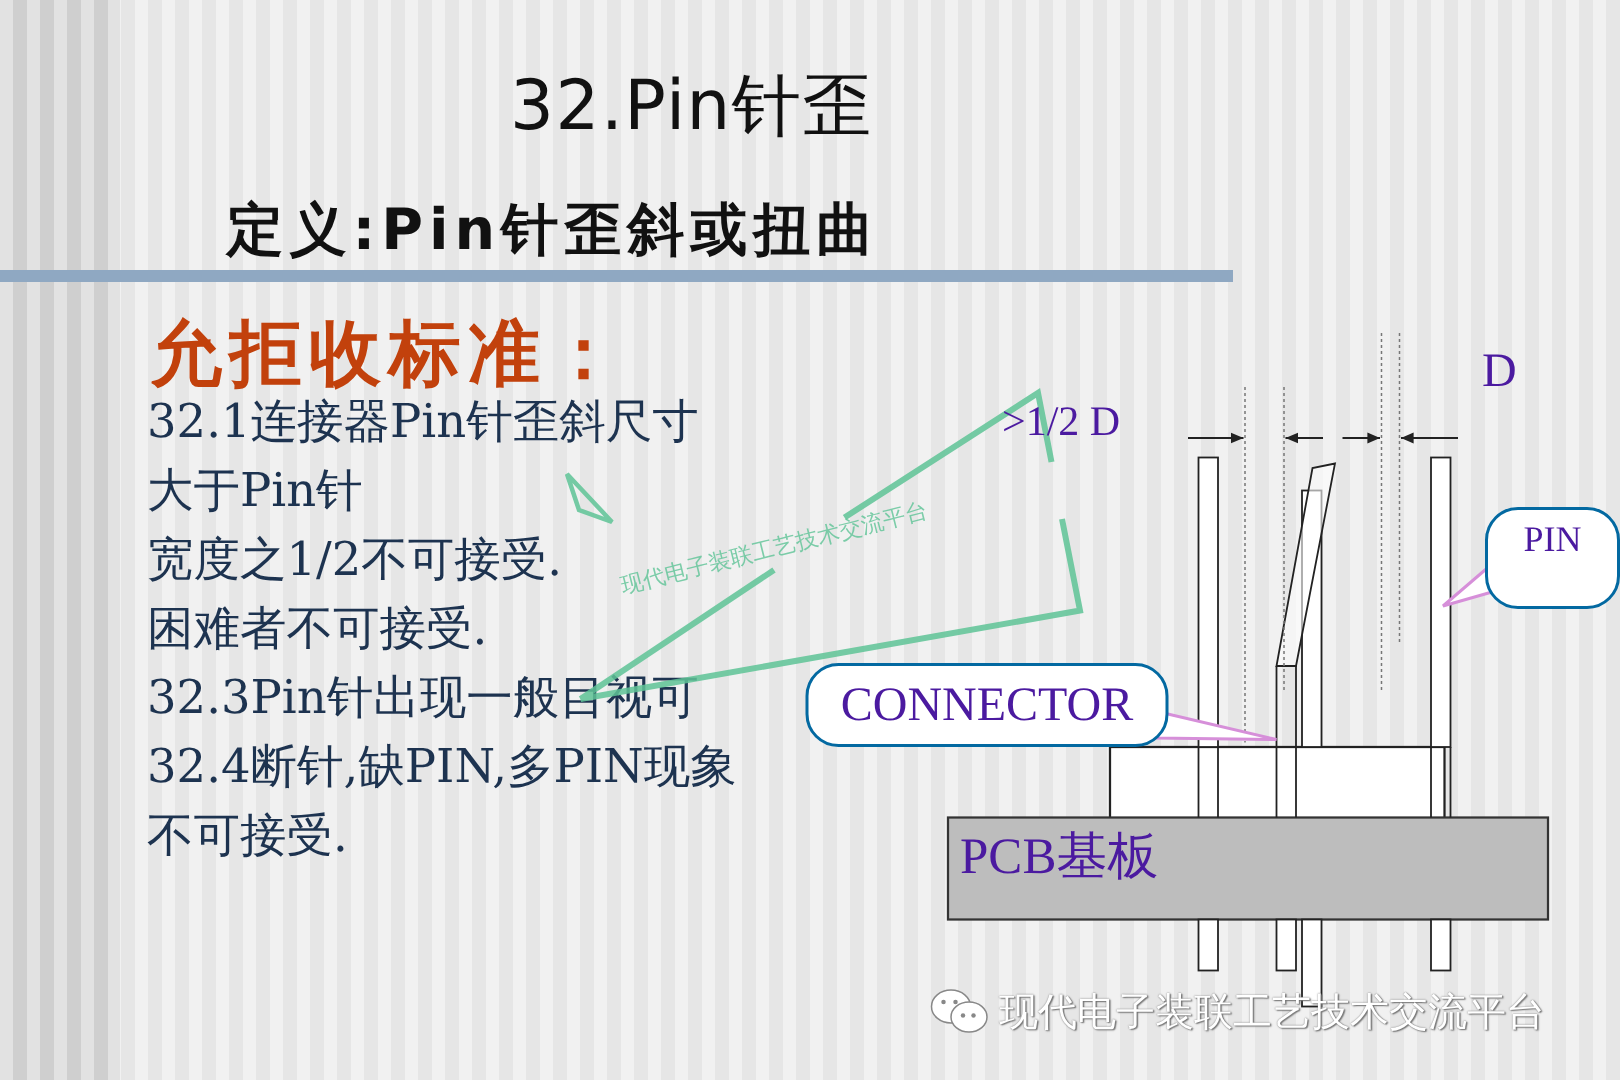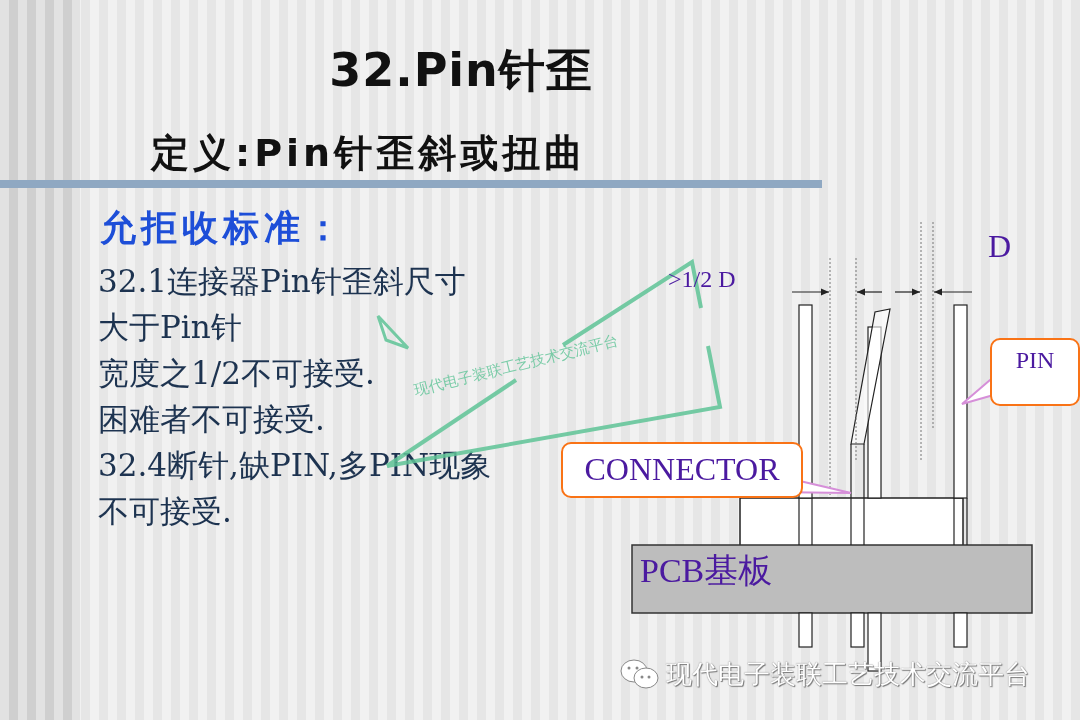--- a/index.html
+++ b/index.html
@@ -4,32 +4,32 @@
 <style>
   html,body{margin:0;padding:0;}
   body{width:1080px;height:720px;overflow:hidden;position:relative;
     font-family:"DejaVu Sans",sans-serif;
     background:
       repeating-linear-gradient(90deg,#f1f1f1 0px,#f1f1f1 9px,#e6e6e6 9px,#e6e6e6 18px);
   }
   .leftband{position:absolute;left:0;top:0;width:80px;height:720px;
     background:repeating-linear-gradient(90deg,#e2e2e2 0,#e2e2e2 9px,#cfcfcf 9px,#cfcfcf 18px);}
   .title{position:absolute;left:0;width:922px;top:40px;text-align:center;
-    font-family:"DejaVu Sans",sans-serif;font-weight:bold;font-size:46px;color:#111;letter-spacing:1px;}
+    font-family:"DejaVu Sans",sans-serif;font-weight:normal;font-size:46px;color:#111;letter-spacing:1px;}
   .subtitle{position:absolute;left:110px;top:128px;font-family:"DejaVu Sans",sans-serif;font-weight:bold;
     font-size:38px;color:#111;letter-spacing:4px;margin-left:41px;}
   .hbar{position:absolute;left:0;top:180px;width:822px;height:8px;background:#8fa8c2;}
   .crit{position:absolute;left:100px;top:204px;font-family:"DejaVu Serif",serif;font-weight:bold;
-    font-size:36px;color:#1d4ed8;letter-spacing:5px;}
+    font-size:48px;color:#c2410c;letter-spacing:5px;}
   .items{position:absolute;left:98px;top:258px;font-family:"DejaVu Serif",serif;font-size:31px;
     color:#1d3350;line-height:46px;}
   .items div{white-space:nowrap;}
   svg.diag{position:absolute;left:0;top:0;}
   .label{position:absolute;font-family:"Liberation Serif",serif;color:#4b1aa0;}
-  .callout{position:absolute;border:2px solid #f97316;border-radius:10px;background:#fff;
+  .callout{position:absolute;border:2px solid #0369a1;border-radius:22px;background:#fff;
     font-family:"Liberation Serif",serif;color:#4b1aa0;}
   .wm{position:absolute;font-family:"DejaVu Sans",sans-serif;color:#fff;
     text-shadow:0 0 1px #666,1px 1px 1px #777;}
   .wm-green{position:absolute;font-family:"DejaVu Sans",sans-serif;color:#5fc497;opacity:.8;
     transform:rotate(-14deg);transform-origin:left top;}
 </style>
 </head>
 <body>
 
 <div class="leftband"></div>
@@ -37,20 +37,21 @@
 <div class="title">32.Pin针歪</div>
 <div class="subtitle">定义:Pin针歪斜或扭曲</div>
 <div class="hbar"></div>
 <div class="crit">允拒收标准：</div>
 
 <div class="items">
   <div>32.1连接器Pin针歪斜尺寸</div>
   <div>大于Pin针</div>
   <div>宽度之1/2不可接受.</div>
   <div>困难者不可接受.</div>
+  <div>32.3Pin针出现一般目视可</div>
   <div>32.4断针,缺PIN,多PIN现象</div>
   <div>不可接受.</div>
 </div>
 
 <svg class="diag" width="1080" height="720">
   <defs>
     <marker id="arr" markerWidth="8" markerHeight="8" refX="7" refY="4" orient="auto">
       <path d="M0,1 L7,4 L0,7 z" fill="#222"></path>
     </marker>
   </defs>
@@ -93,25 +94,25 @@
   <polygon points="770,474 851,493 770,492" fill="#fff" stroke="#d68fd9" stroke-width="2"></polygon>
 
   <g stroke="#5fc497" stroke-width="4" fill="none" opacity=".85">
     <polyline points="387,466 720,407 708,346"></polyline>
     <polyline points="701,308 692,262 563,345"></polyline>
     <line x1="387" y1="466" x2="516" y2="380"></line>
     <polygon points="378,316 386,340 408,348" stroke-width="3"></polygon>
   </g>
 </svg>
 
-<div class="label" style="left:668px;top:266px;font-size:24px;">&gt;1/2 D</div>
+<div class="label" style="left:668px;top:266px;font-size:28px;">&gt;1/2 D</div>
 <div class="label" style="left:988px;top:228px;font-size:32px;">D</div>
 
 <div class="callout" style="left:990px;top:338px;width:86px;height:64px;font-size:24px;text-align:center;line-height:40px;">PIN</div>
-<div class="callout" style="left:537px;top:442px;width:238px;height:52px;font-size:32px;text-align:center;line-height:50px;margin-left:24px;">CONNECTOR</div>
+<div class="callout" style="left:537px;top:442px;width:238px;height:52px;font-size:32px;text-align:center;line-height:50px;">CONNECTOR</div>
 
 <div class="label" style="left:640px;top:548px;font-size:34px;text-align:right;">PCB基板</div>
 
 <div class="wm-green" style="left:412px;top:382px;font-size:15px;">现代电子装联工艺技术交流平台</div>
 
 <div style="position:absolute;left:618px;top:654px;height:40px;display:flex;align-items:center;">
   <svg width="44" height="36">
     <ellipse cx="16" cy="15" rx="13" ry="11" fill="#fff" stroke="#888" stroke-width="1"></ellipse>
     <ellipse cx="28" cy="22" rx="12" ry="10" fill="#fff" stroke="#888" stroke-width="1"></ellipse>
     <circle cx="24" cy="21" r="1.5" fill="#888"></circle>

